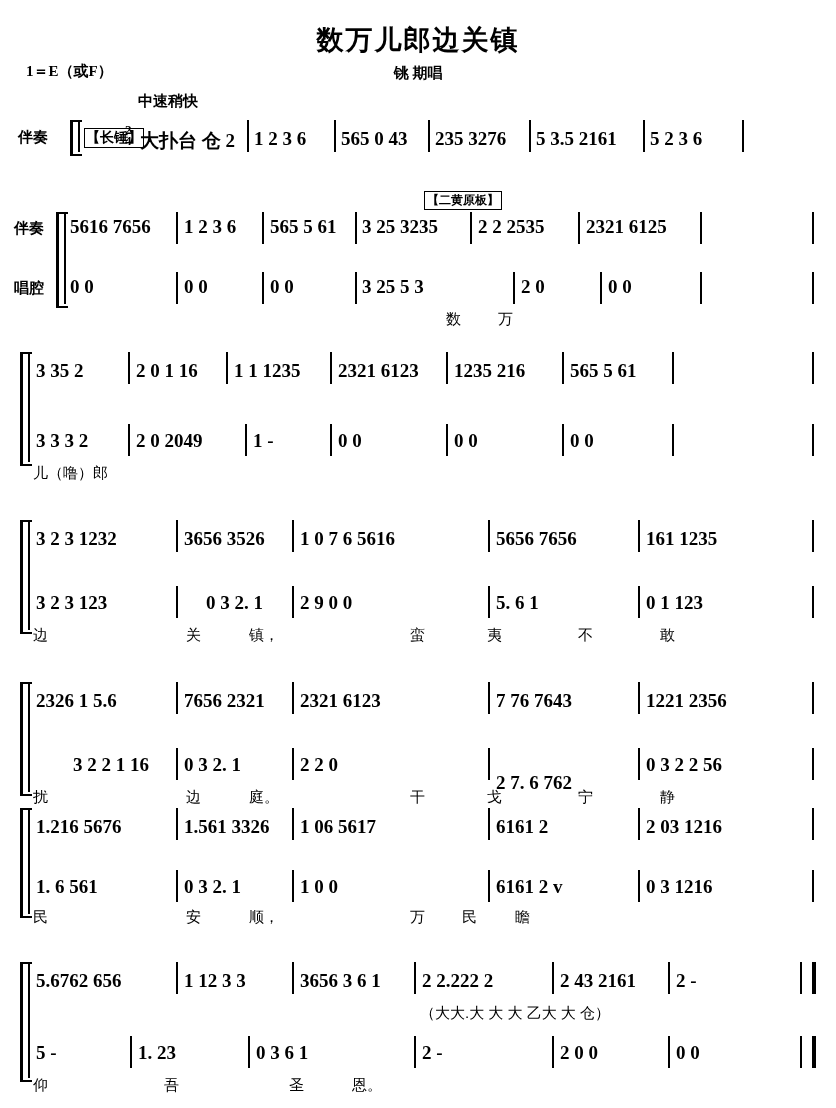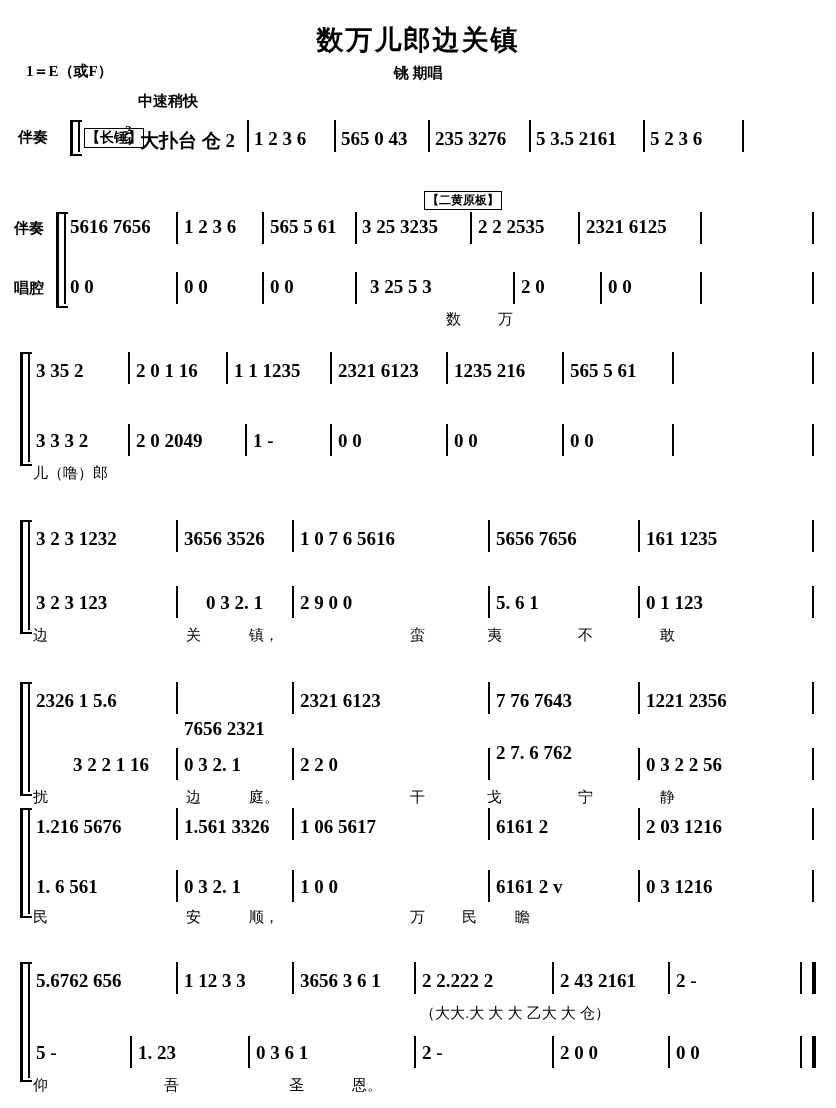--- a/index.html
+++ b/index.html
@@ -91,21 +91,21 @@
 <div class="barline" style="top:272px;left:176px;height:32px;"></div>
 <div class="row" style="top:216px;left:184px;">1 2   3 6</div>
 <div class="row" style="top:276px;left:184px;">0    0</div>
 <div class="barline" style="top:212px;left:262px;height:32px;"></div>
 <div class="barline" style="top:272px;left:262px;height:32px;"></div>
 <div class="row" style="top:216px;left:270px;">565  5 61</div>
 <div class="row" style="top:276px;left:270px;">0    0</div>
 <div class="barline" style="top:212px;left:355px;height:32px;"></div>
 <div class="barline" style="top:272px;left:355px;height:32px;"></div>
 <div class="row" style="top:216px;left:362px;">3 25  3235</div>
-<div class="row" style="top:276px;left:362px;margin-left:8px;">3 25 5 3</div>
+<div class="row" style="top:276px;left:362px;">3 25 5 3</div>
 <div class="barline" style="top:212px;left:470px;height:32px;"></div>
 <div class="barline" style="top:272px;left:513px;height:32px;"></div>
 <div class="row" style="top:216px;left:478px;">2 2   2535</div>
 <div class="row" style="top:276px;left:521px;">2    0</div>
 <div class="barline" style="top:212px;left:578px;height:32px;"></div>
 <div class="barline" style="top:272px;left:600px;height:32px;"></div>
 <div class="row" style="top:216px;left:586px;">2321  6125</div>
 <div class="row" style="top:276px;left:608px;">0    0</div>
 <div class="barline" style="top:212px;left:700px;height:32px;"></div>
 <div class="barline" style="top:272px;left:700px;height:32px;"></div>
@@ -174,30 +174,30 @@
 <div class="lyr" style="top:626px;left:487px;">夷</div>
 <div class="lyr" style="top:626px;left:578px;">不</div>
 <div class="lyr" style="top:626px;left:660px;">敢</div>
 
 <div class="brace" style="top:682px;left:20px;height:110px;"></div>
 <div class="brace2" style="top:682px;left:28px;height:110px;border-left:2px solid #000;"></div>
 <div class="row" style="top:690px;left:36px;">2326 1  5.6</div>
 <div class="row" style="top:754px;left:36px;margin-left:37px;">3 2   2 1 16</div>
 <div class="barline" style="top:682px;left:176px;height:32px;"></div>
 <div class="barline" style="top:748px;left:176px;height:32px;"></div>
-<div class="row" style="top:690px;left:184px;margin-top:28px;">7656  2321</div>
+<div class="row" style="top:690px;left:184px;">7656  2321</div>
 <div class="row" style="top:754px;left:184px;">0    3 2.  1</div>
 <div class="barline" style="top:682px;left:292px;height:32px;"></div>
 <div class="barline" style="top:748px;left:292px;height:32px;"></div>
 <div class="row" style="top:690px;left:300px;">2321  6123</div>
 <div class="row" style="top:754px;left:300px;">2 2    0</div>
 <div class="barline" style="top:682px;left:488px;height:32px;"></div>
 <div class="barline" style="top:748px;left:488px;height:32px;"></div>
 <div class="row" style="top:690px;left:496px;">7  76  7643</div>
-<div class="row" style="top:742px;left:496px;">2 7.  6  762</div>
+<div class="row" style="top:772px;left:496px;">2 7.  6  762</div>
 <div class="barline" style="top:682px;left:638px;height:32px;"></div>
 <div class="barline" style="top:748px;left:638px;height:32px;"></div>
 <div class="row" style="top:690px;left:646px;">1221  2356</div>
 <div class="row" style="top:754px;left:646px;">0  3 2   2 56</div>
 <div class="barline" style="top:682px;left:812px;height:32px;"></div>
 <div class="barline" style="top:748px;left:812px;height:32px;"></div>
 <div class="lyr" style="top:788px;left:33px;">扰</div>
 <div class="lyr" style="top:788px;left:186px;">边</div>
 <div class="lyr" style="top:788px;left:249px;">庭。</div>
 <div class="lyr" style="top:788px;left:410px;">干</div>

